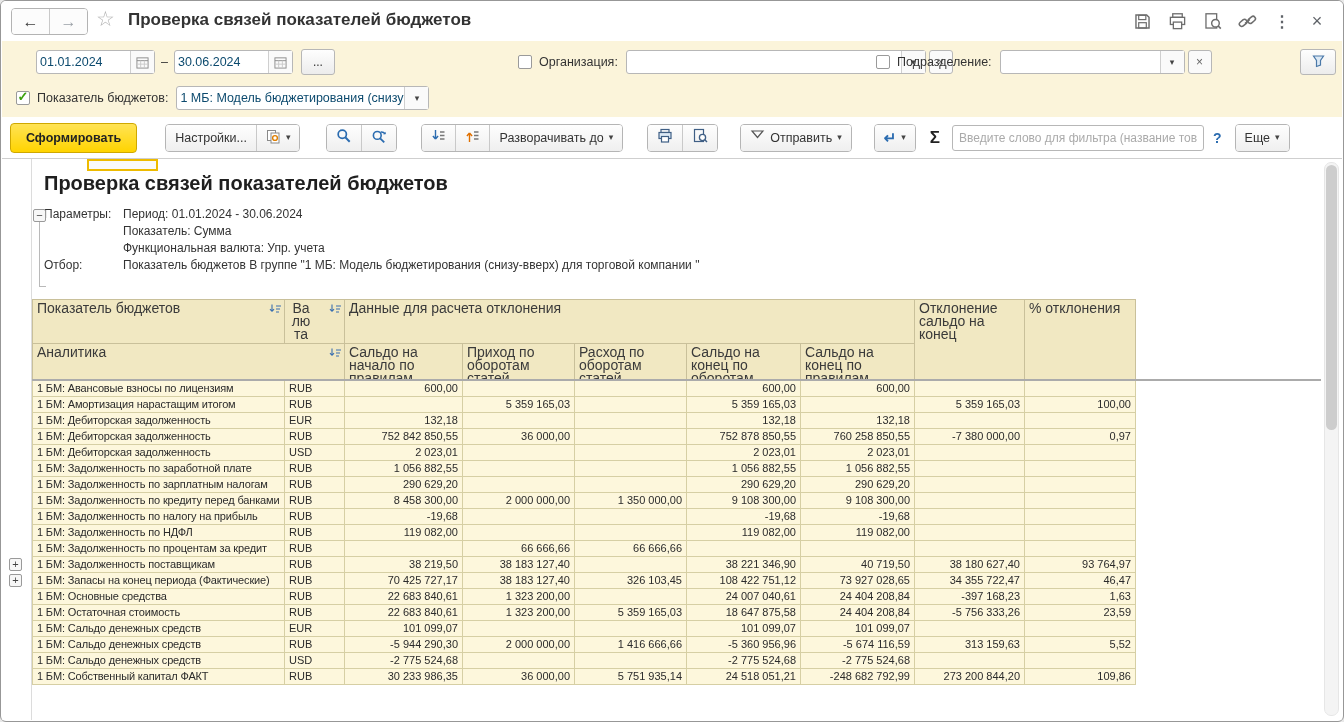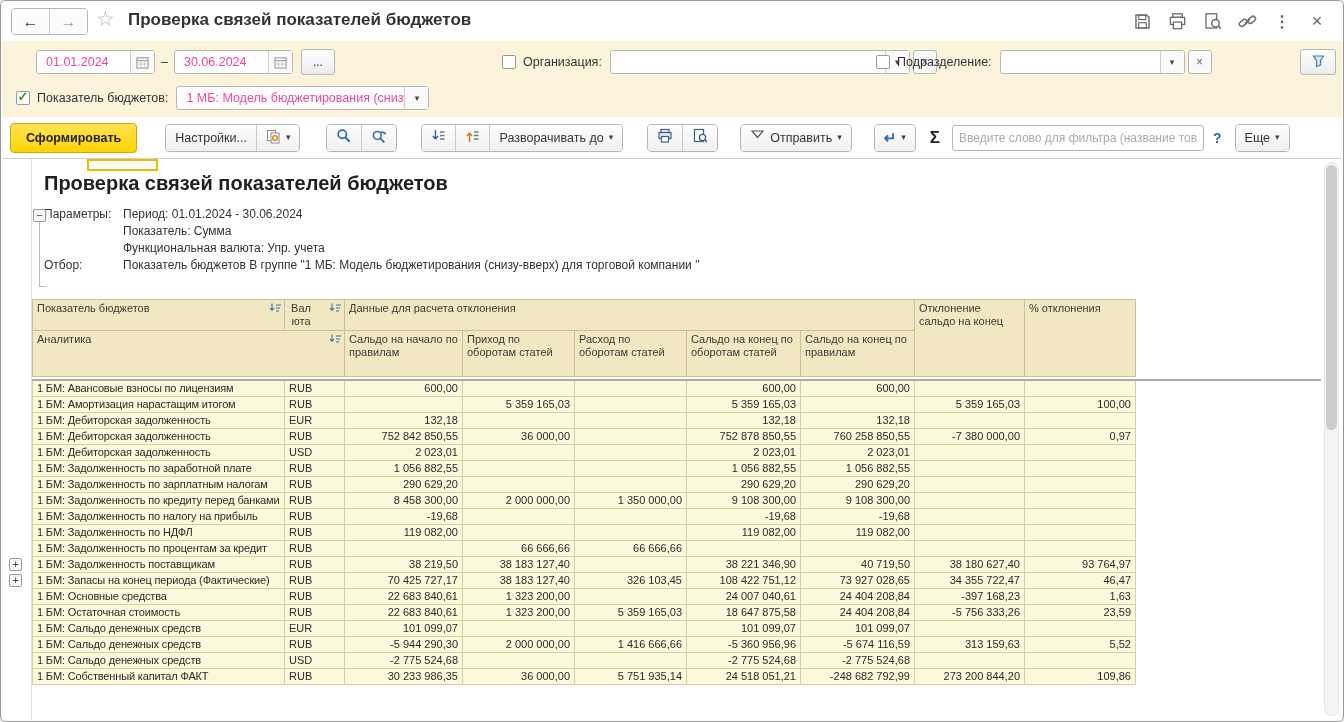--- a/index.html
+++ b/index.html
@@ -22,21 +22,21 @@
   .tb-icons .ic{display:flex;align-items:center;justify-content:center;width:20px;height:20px;}
   .kebab{font-size:16px;font-weight:bold;color:#5f6368;letter-spacing:0;}
   .xclose{font-size:18px;color:#5f6368;line-height:18px;}
 
   
   .filterbar{position:absolute;left:1px;right:1px;top:40px;height:76px;background:#fbf4da;
     border-bottom:1px solid #e3dcbf;}
   .f-abs{position:absolute;height:26px;display:flex;align-items:center;}
   .inputbox{display:flex;align-items:stretch;background:#fff;border:1px solid #b7b7b7;
     border-radius:3px;height:24px;box-sizing:border-box;}
-  .inputbox .txt{flex:1;padding:0 9px;font-size:12.5px;color:#ec4899;display:flex;align-items:center;
+  .inputbox .txt{flex:1;padding:0 3px;font-size:12.5px;color:#0c4a6e;display:flex;align-items:center;
     overflow:hidden;white-space:nowrap;}
   .inputbox .side{width:23px;display:flex;align-items:center;justify-content:center;
     border-left:1px solid #cfcfcf;background:#fafafa;}
   .sbtn{height:26px;box-sizing:border-box;border:1px solid #b7b7b7;border-radius:3px;
     background:linear-gradient(#fefefe,#ececec);display:flex;align-items:center;justify-content:center;
     font-size:12px;color:#333;}
   .chk{width:14px;height:14px;background:#fff;border:1px solid #9a9a9a;border-radius:2px;
     display:flex;align-items:center;justify-content:center;box-sizing:border-box;}
   .chk .mark{color:#3da10e;font-size:13px;font-weight:bold;line-height:10px;margin-top:-2px;}
   .flabel{font-size:12.5px;color:#333;margin-left:7px;}
@@ -74,21 +74,21 @@
   .cellmark{position:absolute;left:85px;top:0;width:71px;height:12px;background:#fafafa;
     border:2px solid #eebb00;box-sizing:border-box;}
   .rtitle{position:absolute;left:42px;top:13px;font-size:20px;font-weight:bold;color:#1f1f1f;}
   .params{position:absolute;left:42px;top:47px;display:grid;grid-template-columns:79px auto;
     font-size:12px;color:#333;line-height:17px;}
 
   
   table.rpt{border-collapse:collapse;table-layout:fixed;position:absolute;left:30px;}
   table.rpt.hd{top:140px;}
   table.rpt.bd{top:222px;}
-  .rpt th{background:#f1e8c2;border:1px solid #c9c09a;font-weight:normal;font-size:11px;
+  .rpt th{background:#f1e8c2;border:1px solid #c9c09a;font-weight:normal;font-size:14px;
     text-align:left;vertical-align:top;padding:2px 4px;color:#3a3a3a;position:relative;line-height:13px;}
   .rpt td{font-size:11px;color:#2b2b2b;border-right:1px solid #d6cfa4;border-bottom:1px solid #d6cfa4;
     background:#fdf7dc;padding:0 4px;height:15px;line-height:13.5px;vertical-align:middle;}
   .rpt td:first-child{border-left:1px solid #d6cfa4;}
   .c-name{letter-spacing:-0.15px;}
   .c-num{text-align:right;white-space:nowrap;}
   .neg{color:#e00000;}
   .th-sort{position:absolute;right:2px;top:3px;}
   .wrapw{display:inline-block;width:24px;word-break:break-all;text-align:center;}
   .grayline{position:absolute;left:30px;right:21px;top:220px;height:2px;background:#ababab;}
@@ -175,21 +175,21 @@
               <line x1="9" y1="5" x2="9" y2="13" stroke="#c9c9c9"></line>
               <line x1="1" y1="8.8" x2="13" y2="8.8" stroke="#c9c9c9"></line>
             </svg>
         </span>
       </div>
       <div class="sbtn" style="width:34px;margin-left:8px;">
           <span>...</span>
         </div>
     </div>
 
-    <div class="f-abs" style="left:500px;top:8px;">
+    <div class="f-abs" style="left:516px;top:8px;">
       <span class="chk"></span>
       <span class="flabel">Организация:</span>
       <div class="inputbox" style="width:300px;margin-left:8px;">
         <span class="txt"></span>
         <span class="side">
             <span class="caret">▾</span>
           </span>
       </div>
       <span class="combo-x">×</span>
     </div>

